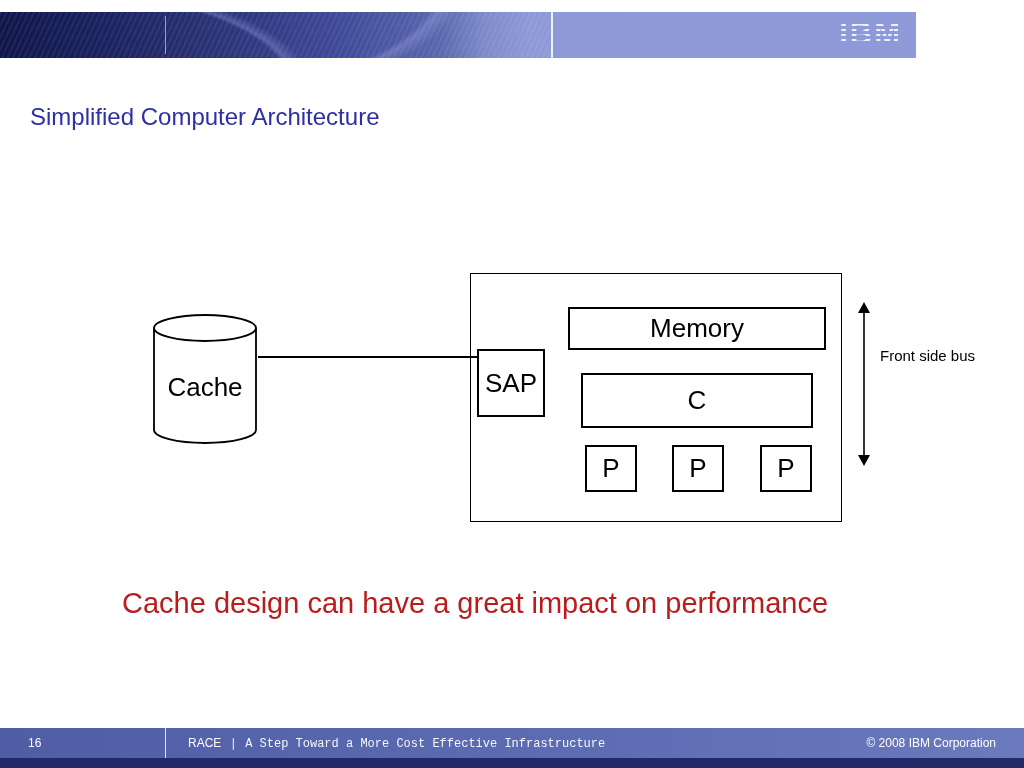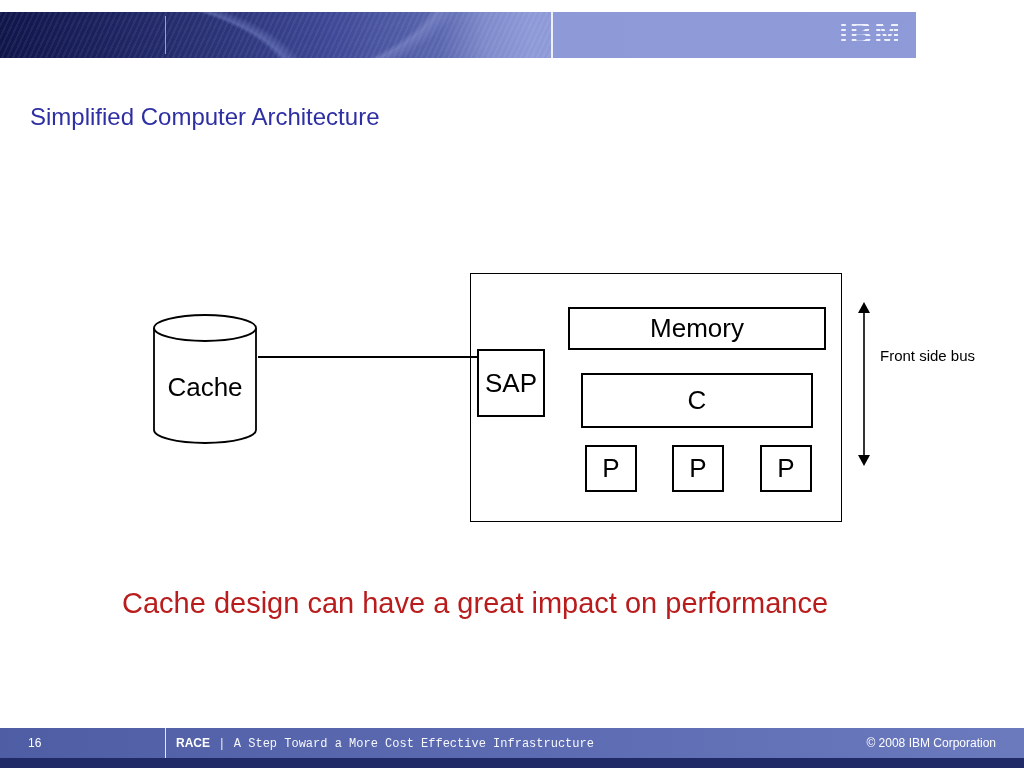--- a/index.html
+++ b/index.html
@@ -93,21 +93,21 @@
     position: absolute; left: 0; top: 728px; width: 1024px; height: 30px;
     background: linear-gradient(to right, #4e5da4 0%, #5a69b0 45%, #6b7abd 100%);
     color: #ffffff; font-size: 12px; line-height: 30px;
   }
   .footer-divider {
     position: absolute; left: 165px; top: 0; width: 1px; height: 30px;
     background: rgba(255,255,255,0.85);
   }
   .page-number { position: absolute; left: 28px; top: 0; }
   .footer-main { position: absolute; left: 176px; top: 0; white-space: nowrap; }
-  .footer-brand { font-weight: bold; }
+  .footer-brand { font-weight: normal; margin-left: 12px; }
   .footer-sep { padding: 0 7px; color: rgba(255,255,255,0.9); }
   .footer-subtitle { color: rgba(255,255,255,0.95); font-family: Liberation Mono, monospace; }
   .footer-copyright { position: absolute; right: 28px; top: 0; }
   .footer-bottom-strip {
     position: absolute; left: 0; top: 758px; width: 1024px; height: 10px;
     background: #1f2a66;
   }
 </style>
 </head>
 <body>

